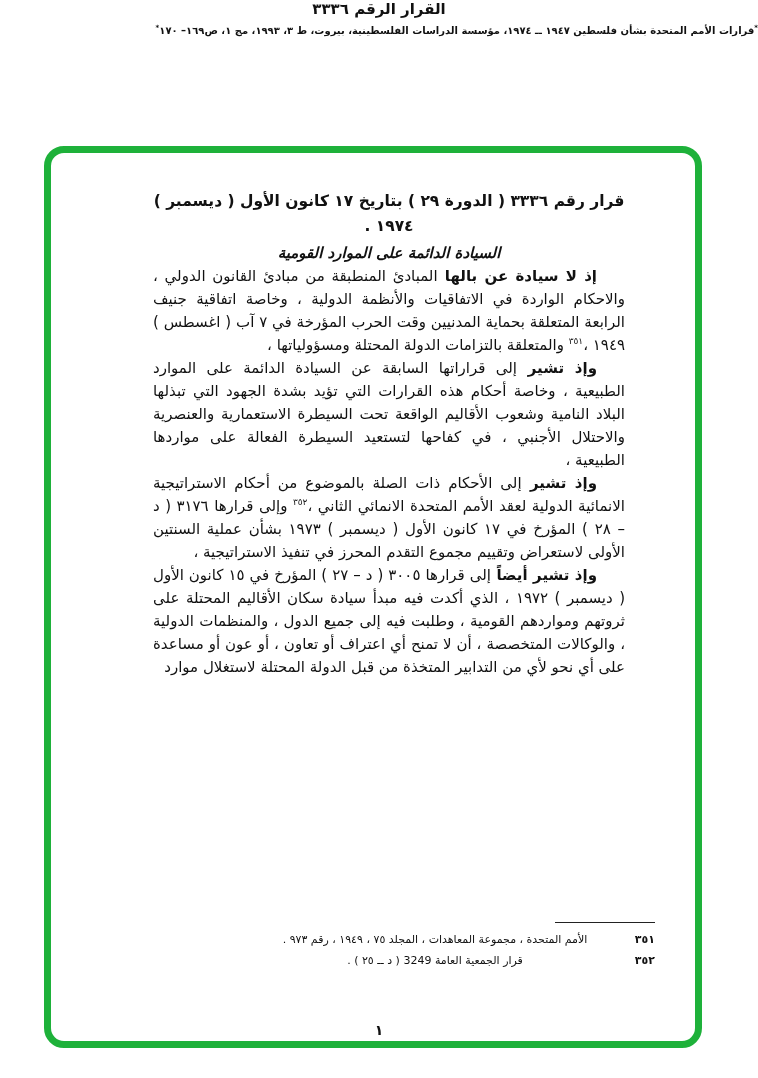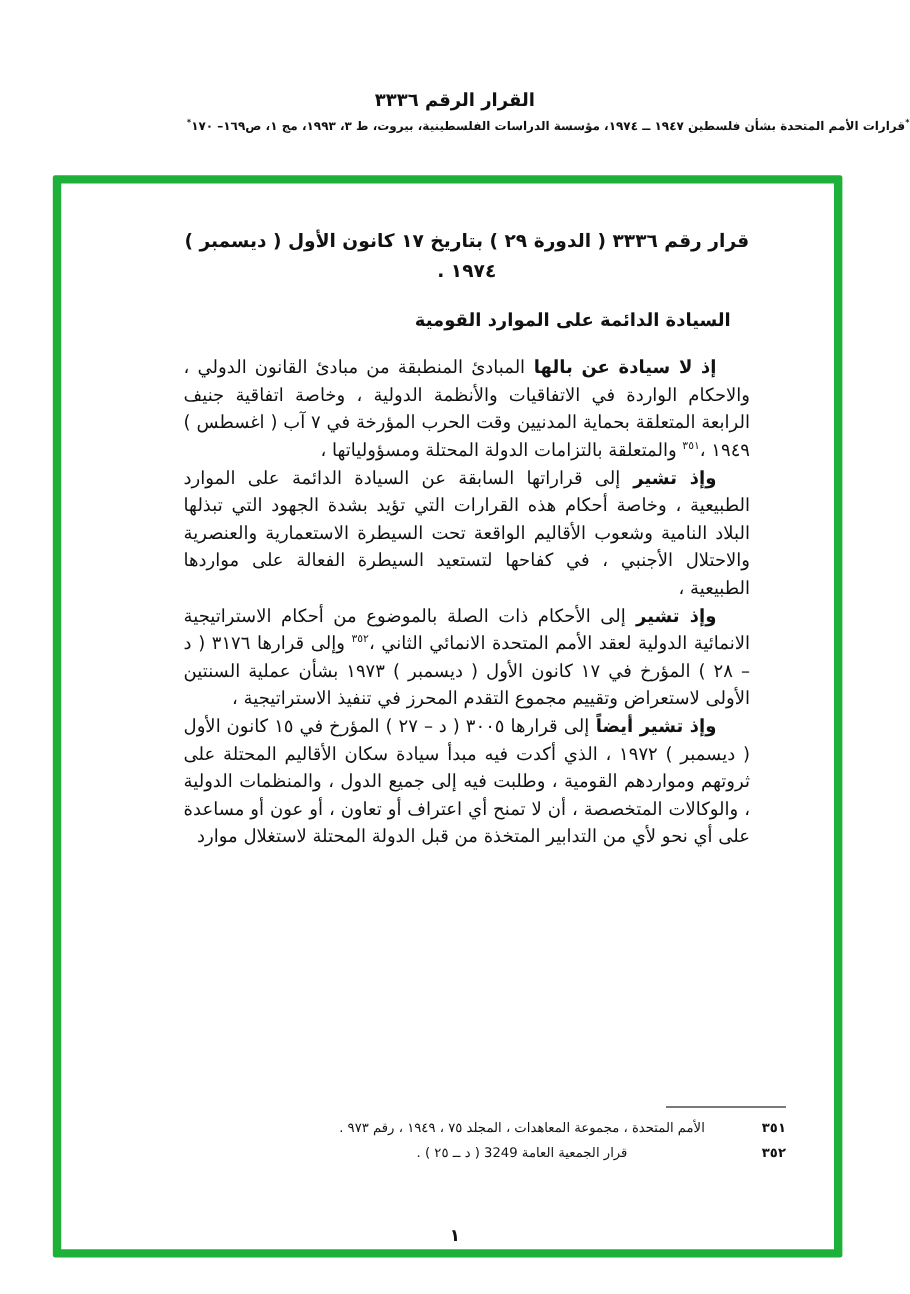--- a/index.html
+++ b/index.html
@@ -3,45 +3,45 @@
 <meta charset="utf-8">
 <style>
   html,body{margin:0;padding:0;}
   body{
     width:758px;height:1078px;position:relative;background:#ffffff;
     font-family:"DejaVu Sans", sans-serif;color:#111;overflow:hidden;
     direction:rtl;
   }
   
   .hdr-title{
-    margin:0;padding-top:74px;text-align:center;
+    margin:0;text-align:center;
     font-size:15px;font-weight:bold;letter-spacing:0.5px;
   }
   .hdr-source{
     margin:6px auto 0 auto;text-align:right;
     font-size:10px;font-weight:bold;white-space:nowrap;
   }
   .hdr-source sup{font-size:7px;}
   
   .frame{
     position:absolute;left:44px;top:146px;width:658px;height:902px;
-    box-sizing:border-box;border:7px solid #1eb13a;border-radius:2px;
+    box-sizing:border-box;border:7px solid #1eb13a;border-radius:20px;
     background:#fff;
   }
   
   .doc{
     position:absolute;top:36px;right:70px;width:472px;
     font-size:15px;line-height:23px;text-align:justify;
   }
   .res-heading{
     margin:0 0 2px 0;font-weight:bold;text-align:center;
     font-size:15.5px;line-height:25px;
   }
   .doc-title{
-    margin:16px;font-weight:bold;text-align:right;font-size:15px;line-height:24px;
+    margin:0;font-weight:bold;text-align:center;font-size:15px;line-height:24px;font-style:italic;
   }
   .para{margin:0;text-indent:28px;}
   .para.first{margin-top:13px;}
   .b{font-weight:bold;}
   sup.fnref{font-size:9px;line-height:0;}
   
   .footnotes{
     position:absolute;right:40px;bottom:70px;width:400px;
     font-size:11px;line-height:21px;
   }

